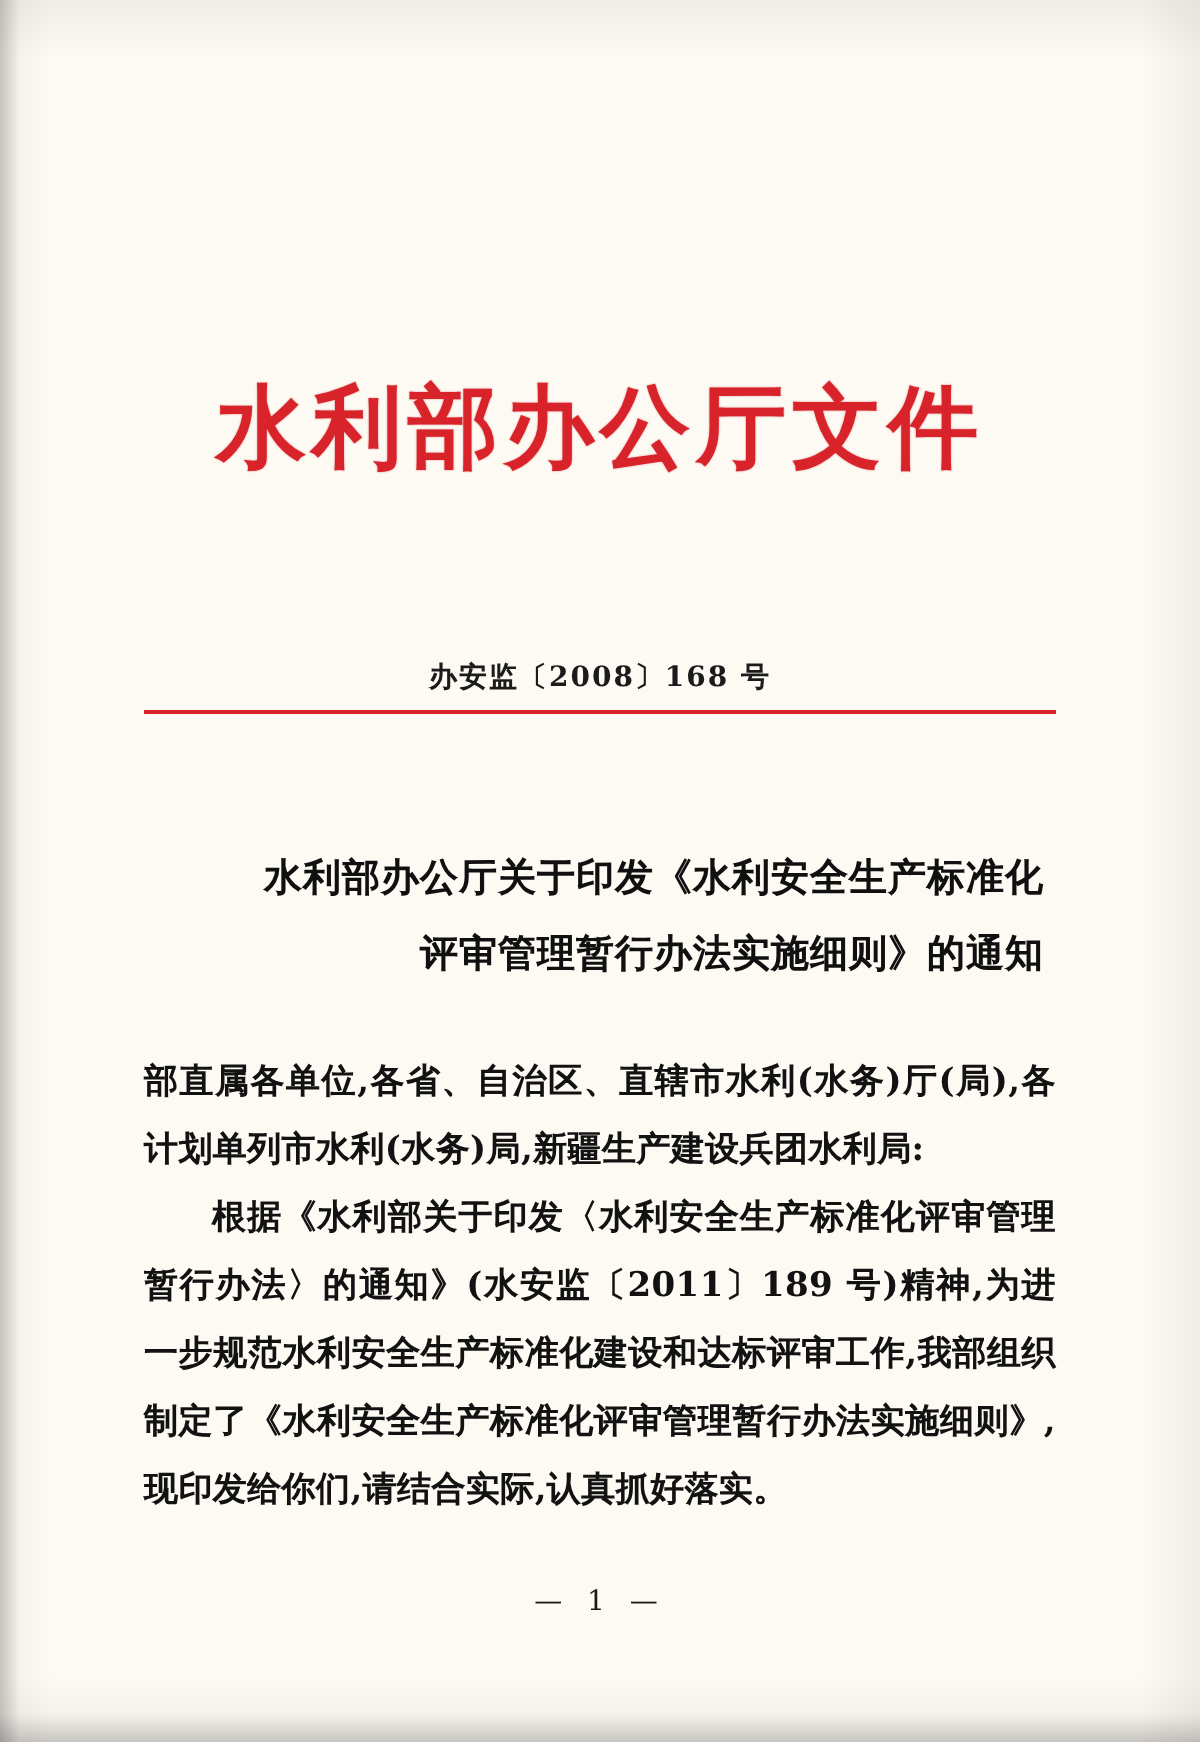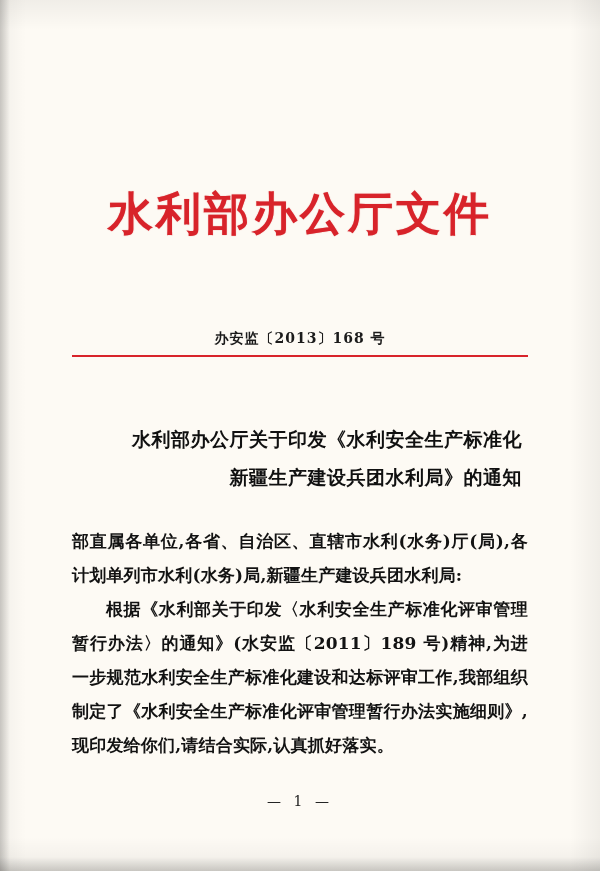--- a/index.html
+++ b/index.html
@@ -130,27 +130,27 @@
 </head>
 <body>
 
 <div class="page">
   <div class="paper-tint"></div>
 
   <div class="content">
 
     <div class="doc-title">水利部办公厅文件</div>
 
-    <div class="doc-number">办安监〔2013〕168 号</div>
+    <div class="doc-number">办安监〔2008〕168 号</div>
 
     <div class="red-rule"></div>
 
     <div class="subject">
       <div>水利部办公厅关于印发《水利安全生产标准化</div>
-      <div>新疆生产建设兵团水利局》的通知</div>
+      <div>评审管理暂行办法实施细则》的通知</div>
     </div>
 
     <div class="body-text">
       <p>部直属各单位,各省、自治区、直辖市水利(水务)厅(局),各计划单列市水利(水务)局,新疆生产建设兵团水利局:</p>
       <p class="indent">根据《水利部关于印发〈水利安全生产标准化评审管理暂行办法〉的通知》(水安监〔2011〕189 号)精神,为进一步规范水利安全生产标准化建设和达标评审工作,我部组织制定了《水利安全生产标准化评审管理暂行办法实施细则》,现印发给你们,请结合实际,认真抓好落实。</p>
     </div>
 
     <div class="page-number">— 1 —</div>
   </div>
 

